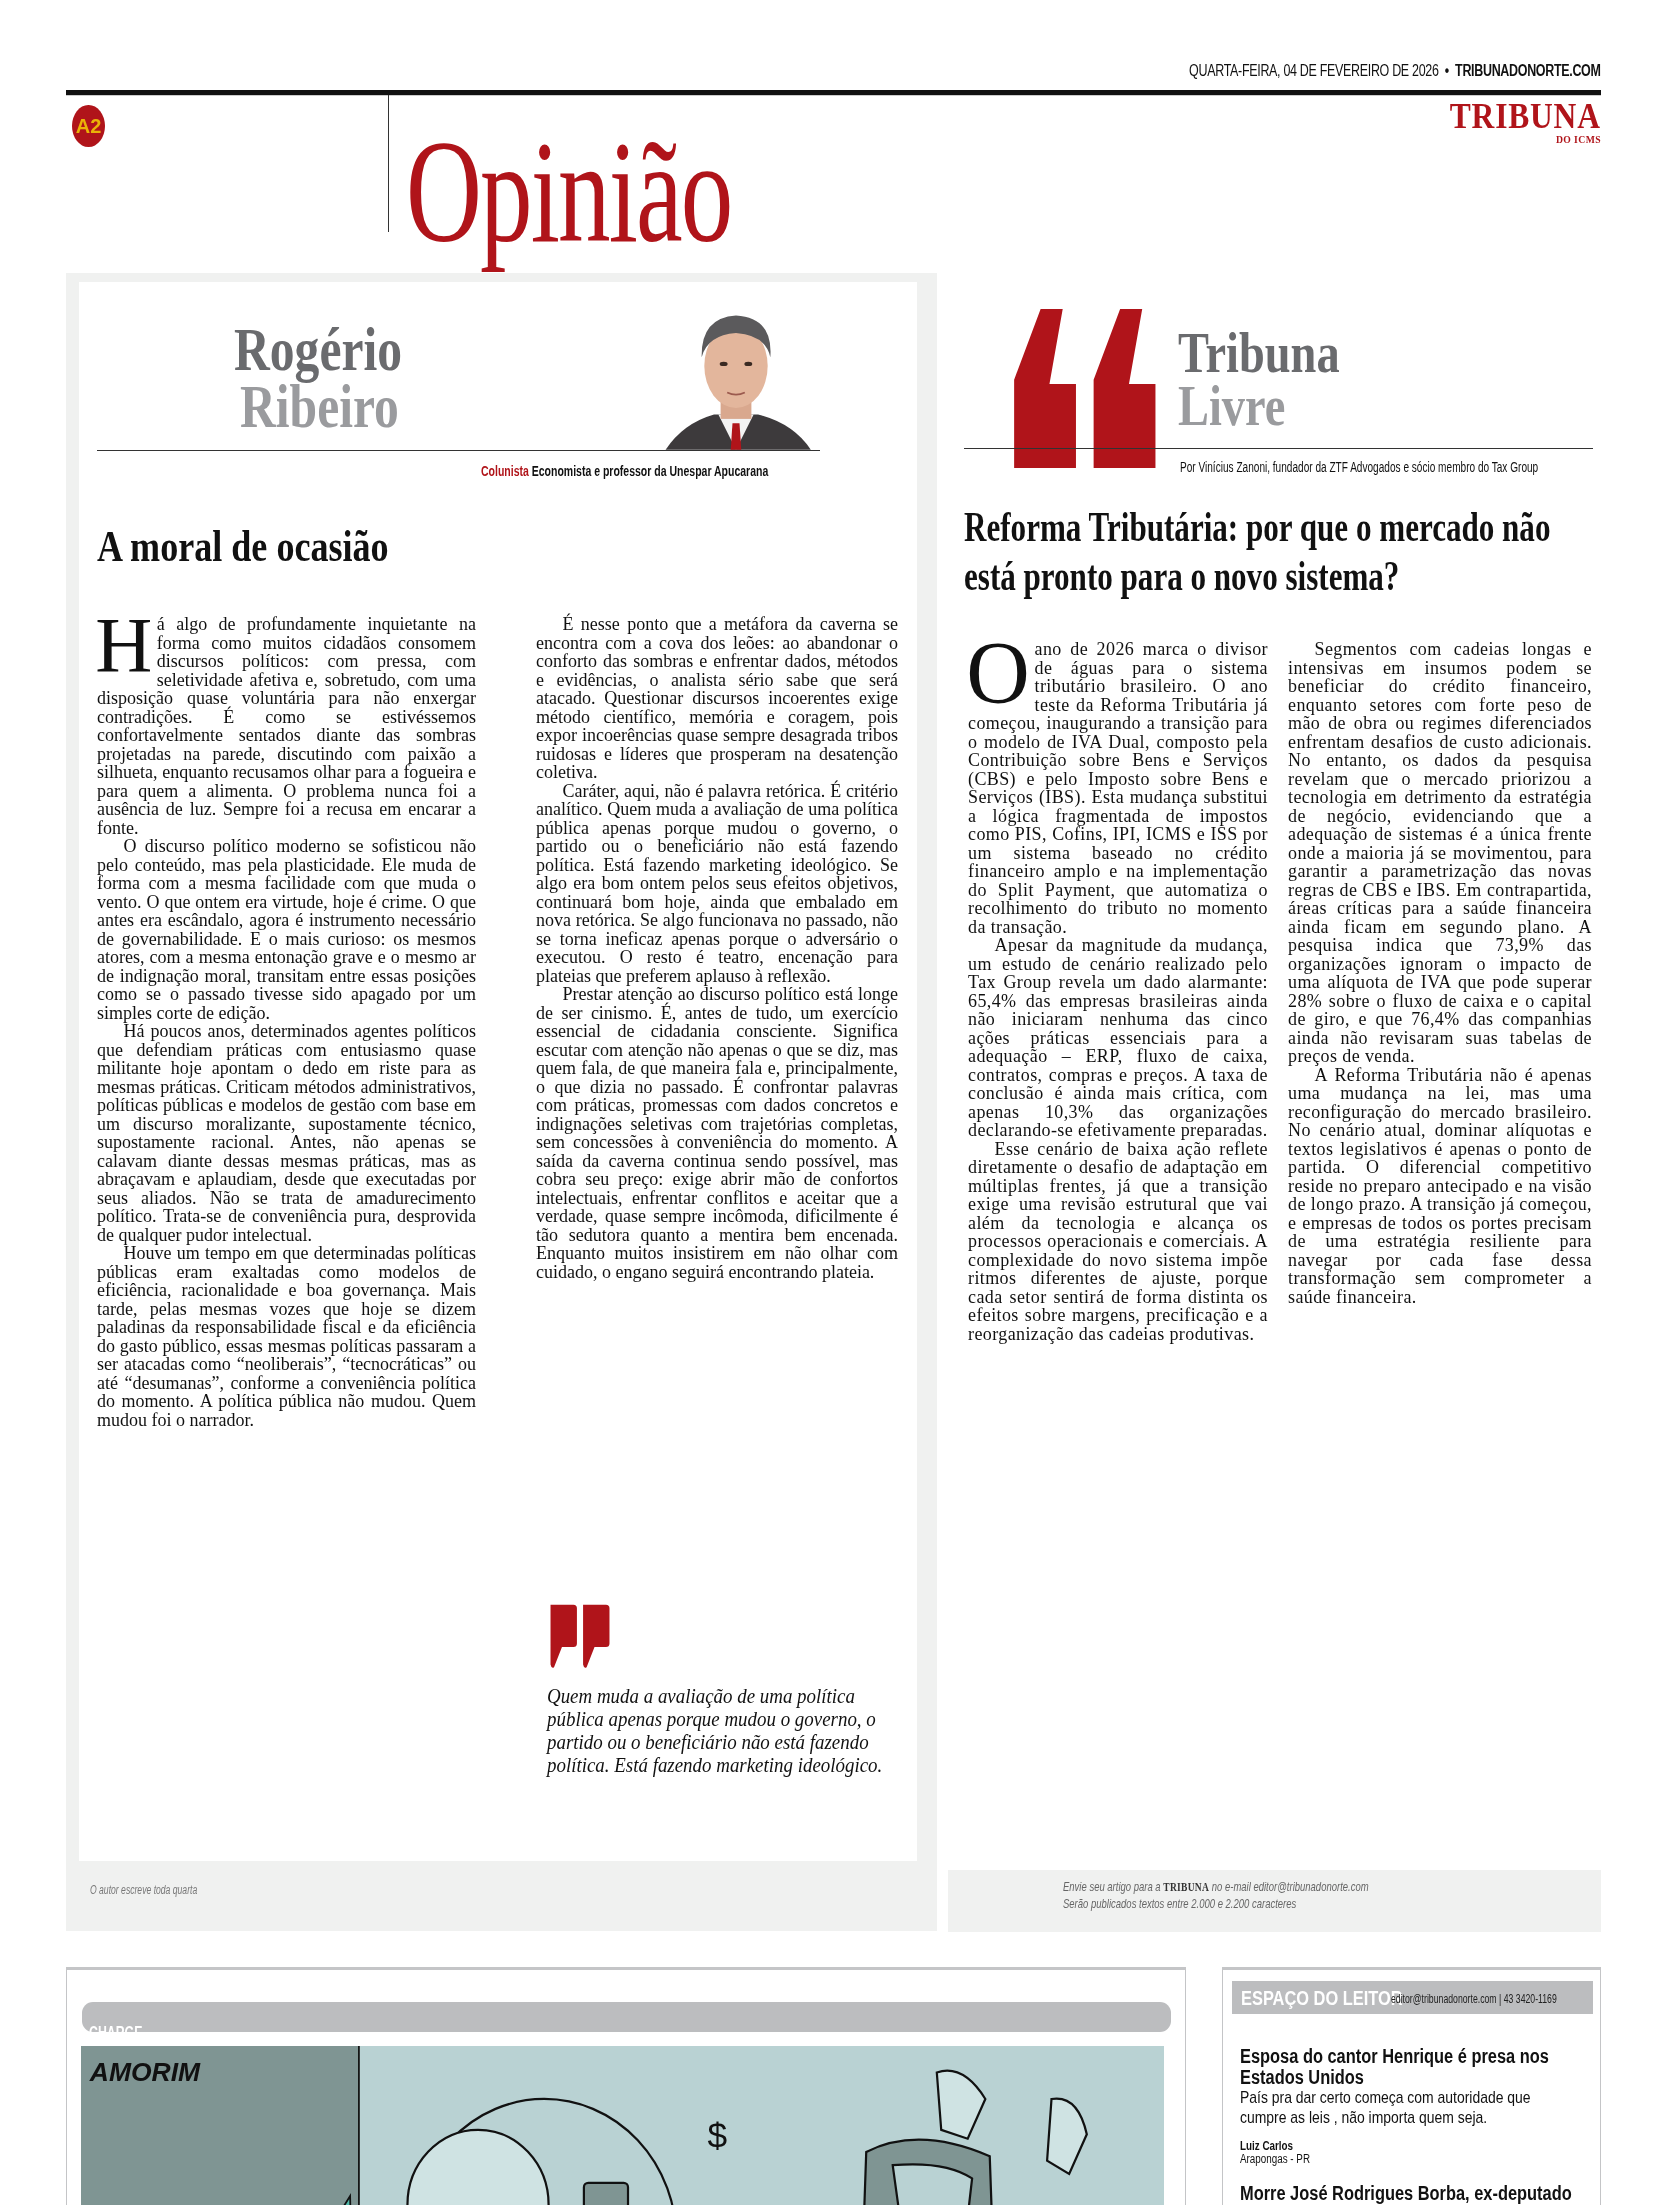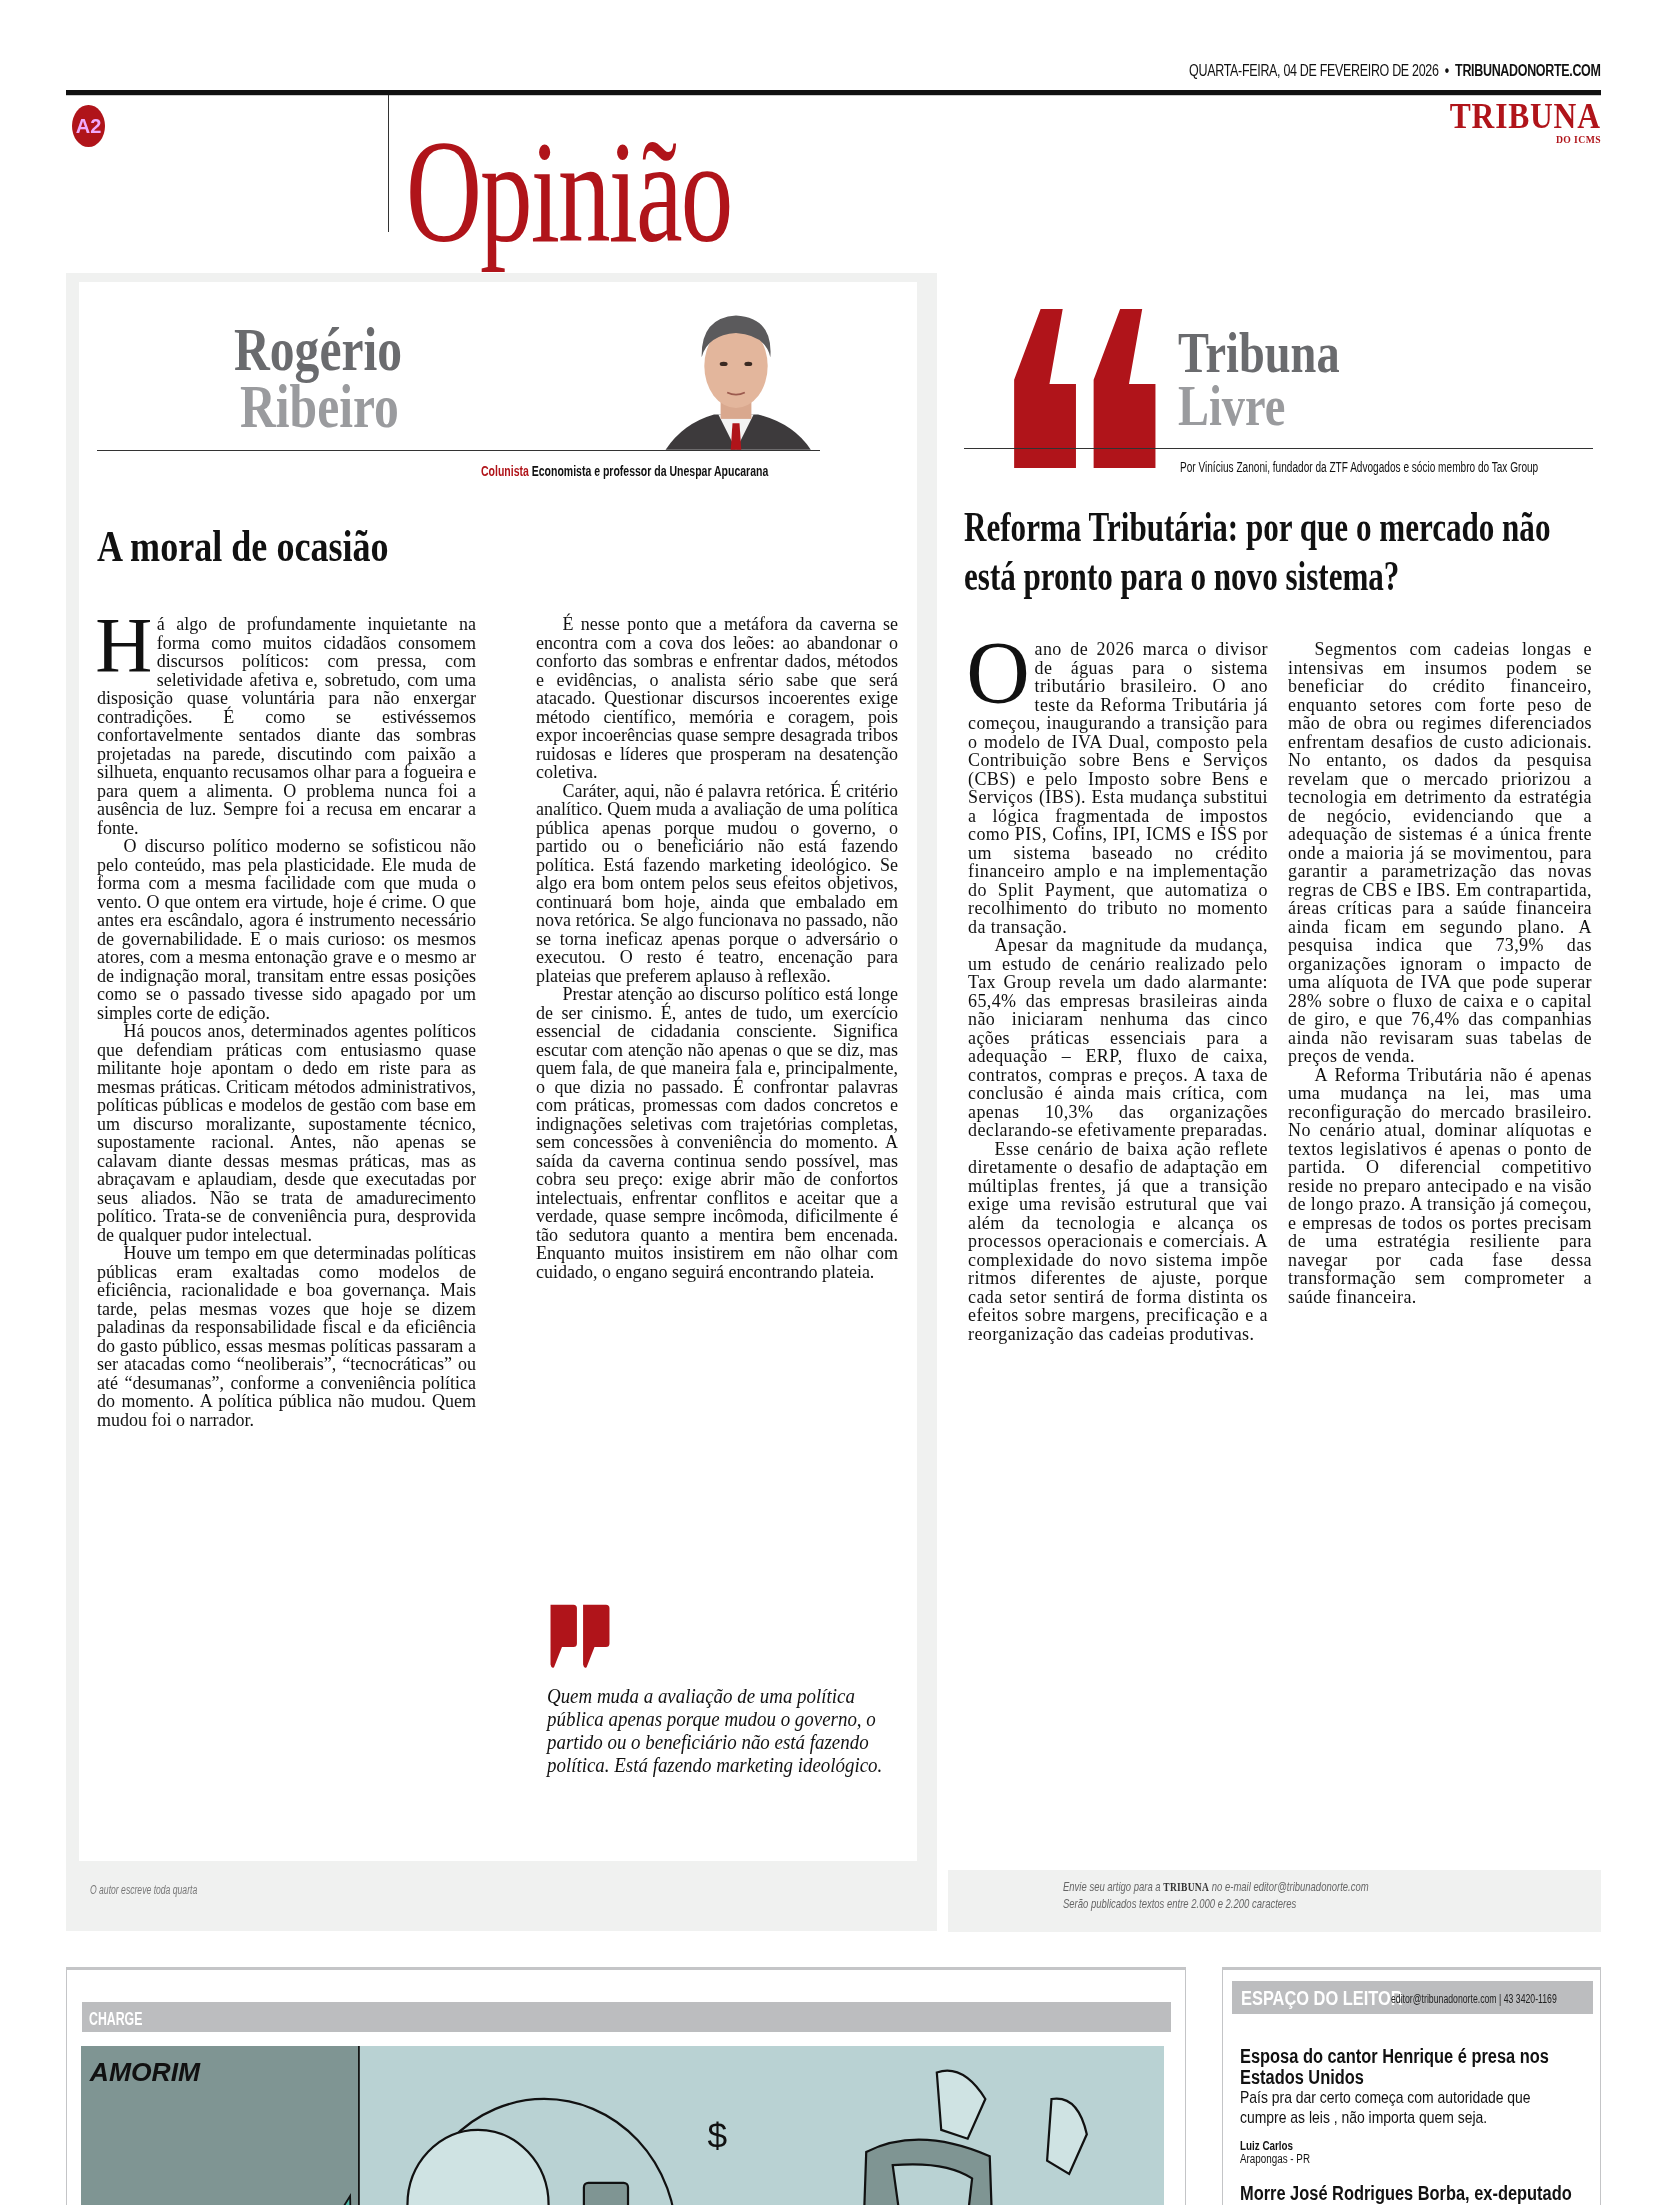--- a/index.html
+++ b/index.html
@@ -4,21 +4,21 @@
 <style>
   * { box-sizing: border-box; margin: 0; padding: 0; }
   html, body { background: #ffffff; }
   body { width: 1667px; height: 2840px; position: relative; overflow: hidden; font-family: "Liberation Serif", serif; color: #111; }
 
   
   .dateline { position: absolute; top: 62px; right: 66px; font-family: "Liberation Sans", sans-serif; font-size: 16px; color: #111; letter-spacing: -0.4px; transform: scaleX(0.78); transform-origin: right center; white-space: nowrap; }
   .dateline .site { font-weight: bold; }
   .dateline .dot { margin: 0 8px; font-weight: bold; }
   .top-rule { position: absolute; top: 90px; left: 66px; right: 66px; height: 6.2px; background: #111; border-bottom: 1.3px solid #ccc; }
-  .page-badge { position: absolute; top: 105px; left: 72px; width: 33px; height: 42px; border-radius: 16.3px / 21px; background: #b0141a; color: #f0abfc; font-family: "Liberation Sans", sans-serif; font-weight: bold; font-size: 20px; display: flex; align-items: center; justify-content: center; }
+  .page-badge { position: absolute; top: 105px; left: 72px; width: 33px; height: 42px; border-radius: 16.3px / 21px; background: #b0141a; color: #eab308; font-family: "Liberation Sans", sans-serif; font-weight: bold; font-size: 20px; display: flex; align-items: center; justify-content: center; }
   .section-divider { position: absolute; top: 95px; left: 388px; width: 1.3px; height: 137px; background: #333; }
   .section-title { position: absolute; top: 119px; left: 406px; font-family: "Liberation Serif", serif; font-size: 146px; color: #b0141a; line-height: 1; letter-spacing: -2.6px; transform: scaleX(0.72); transform-origin: left top; }
   .brand { position: absolute; top: 99px; right: 66px; text-align: right; color: #b0141a; font-family: "Liberation Serif", serif; font-weight: 900; }
   .brand .b1 { font-size: 35px; line-height: 1; letter-spacing: 0.9px; transform: scaleX(0.9); transform-origin: right; }
   .brand .b2 { font-size: 9.7px; letter-spacing: 0.4px; }
 
   
   .grey-frame { position: absolute; background: #f0f1f0; }
   .frame-left { top: 273px; left: 66px; width: 871px; height: 1658px; }
   .frame-right { top: 1870px; left: 948px; width: 653px; height: 62px; }
@@ -60,21 +60,21 @@
   .col-b1 .dropcap { font-size: 88px; line-height: 62px; }
 
   .tl-note { position: absolute; top: 1878px; left: 1063px; font-family: "Liberation Sans", sans-serif; font-style: italic; font-size: 13.2px; color: #666; line-height: 17px; transform: scaleX(0.72); transform-origin: left top; white-space: nowrap; }
   .tl-note .brand-inline { font-family: "Liberation Serif", serif; font-weight: 900; font-style: normal; color: #333; letter-spacing: 0.4px; }
 
   
   .box { position: absolute; border: 1.3px solid #c4c5c7; border-top-width: 3.5px; background: #fff; }
   .charge-box { top: 1967px; left: 66px; width: 1120px; height: 547px; }
   .leitor-box { top: 1967px; left: 1222px; width: 379px; height: 812px; }
   .box-bar { position: absolute; background: #bcbdbf; color: #fff; font-family: "Liberation Sans", sans-serif; font-weight: bold; }
-  .charge-bar { top: 2002px; left: 82px; width: 1089px; height: 30px; font-size: 17.6px; padding: 7px 0 0 7px; }
+  .charge-bar { top: 2002px; left: 82px; width: 1089px; height: 30px; font-size: 17.6px; padding: 21px 0 0 7px; border-radius: 11px; }
   .charge-bar span, .obit-bar span { display: inline-block; transform: scaleX(0.7); transform-origin: left; }
   .cartoon { position: absolute; top: 2046px; left: 81px; width: 1083px; height: 437px; }
 
   .leitor-bar { top: 1981px; left: 1232px; width: 361px; height: 33px; padding: 6.2px 0 0 8.8px; white-space: nowrap; }
   .leitor-bar .lb-title { font-size: 20px; display: inline-block; transform: scaleX(0.82); transform-origin: left; }
   .leitor-bar .lb-contact { position: absolute; top: 9.7px; left: 159px; font-size: 13.2px; font-weight: normal; color: #222; transform: scaleX(0.66); transform-origin: left; }
   .letters { position: absolute; top: 2046px; left: 1240px; width: 335px; font-family: "Liberation Sans", sans-serif; color: #111; }
   .letter { margin-bottom: 17.6px; }
   .letter h5 { font-size: 20px; line-height: 21px; font-weight: bold; transform: scaleX(0.82); transform-origin: left top; width: 432px; }
   .letter .body { font-size: 17px; line-height: 20px; transform: scaleX(0.82); transform-origin: left top; width: 406px; }

